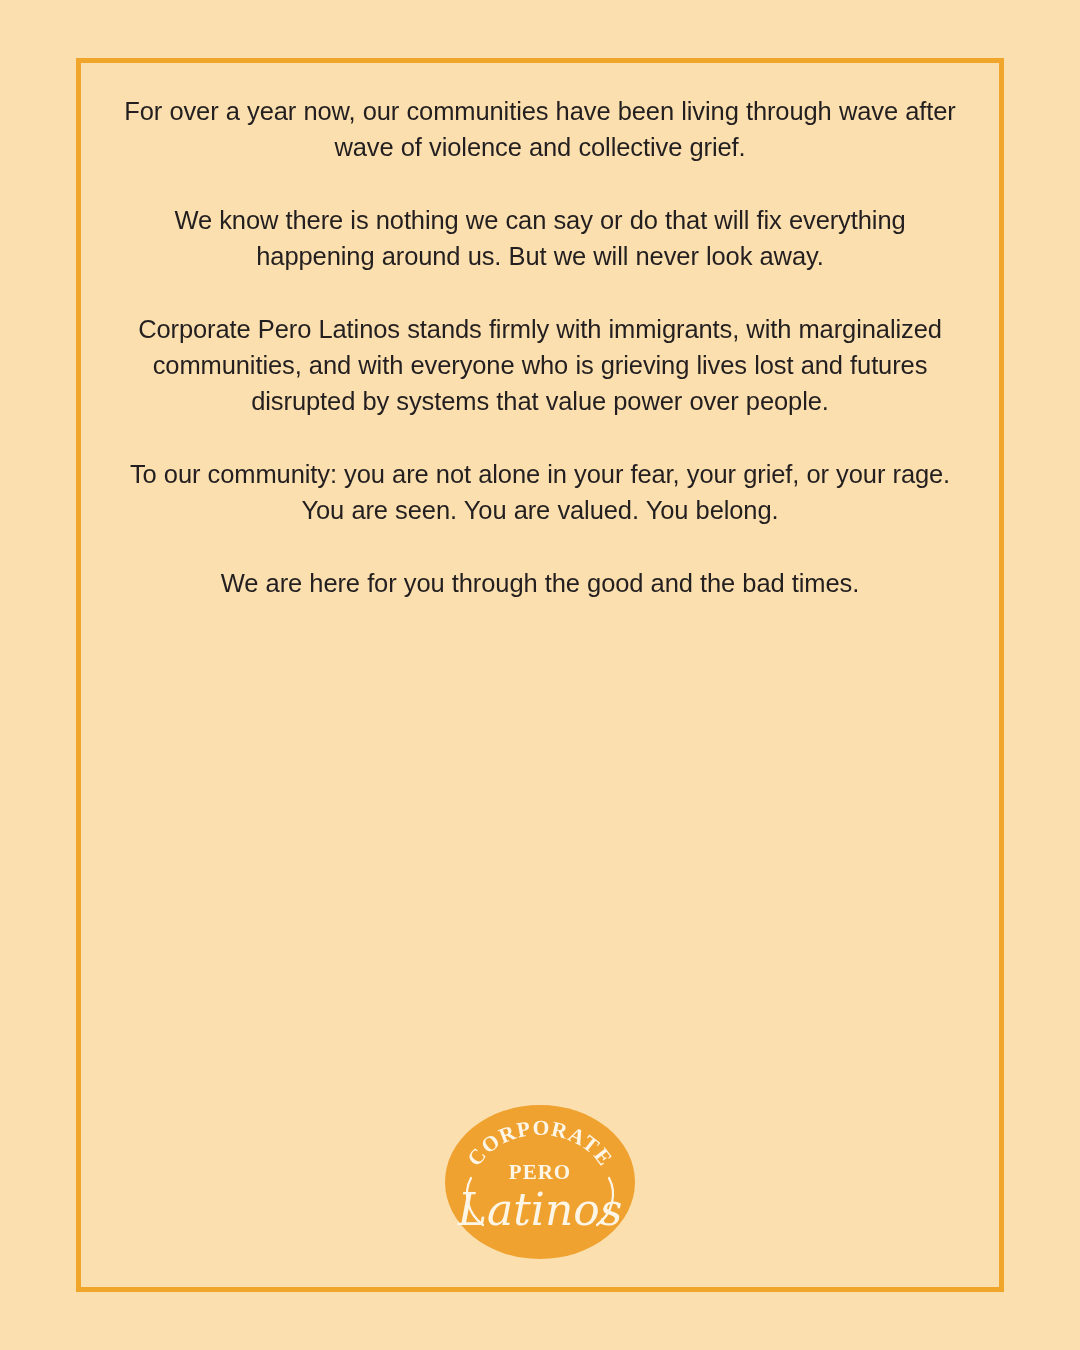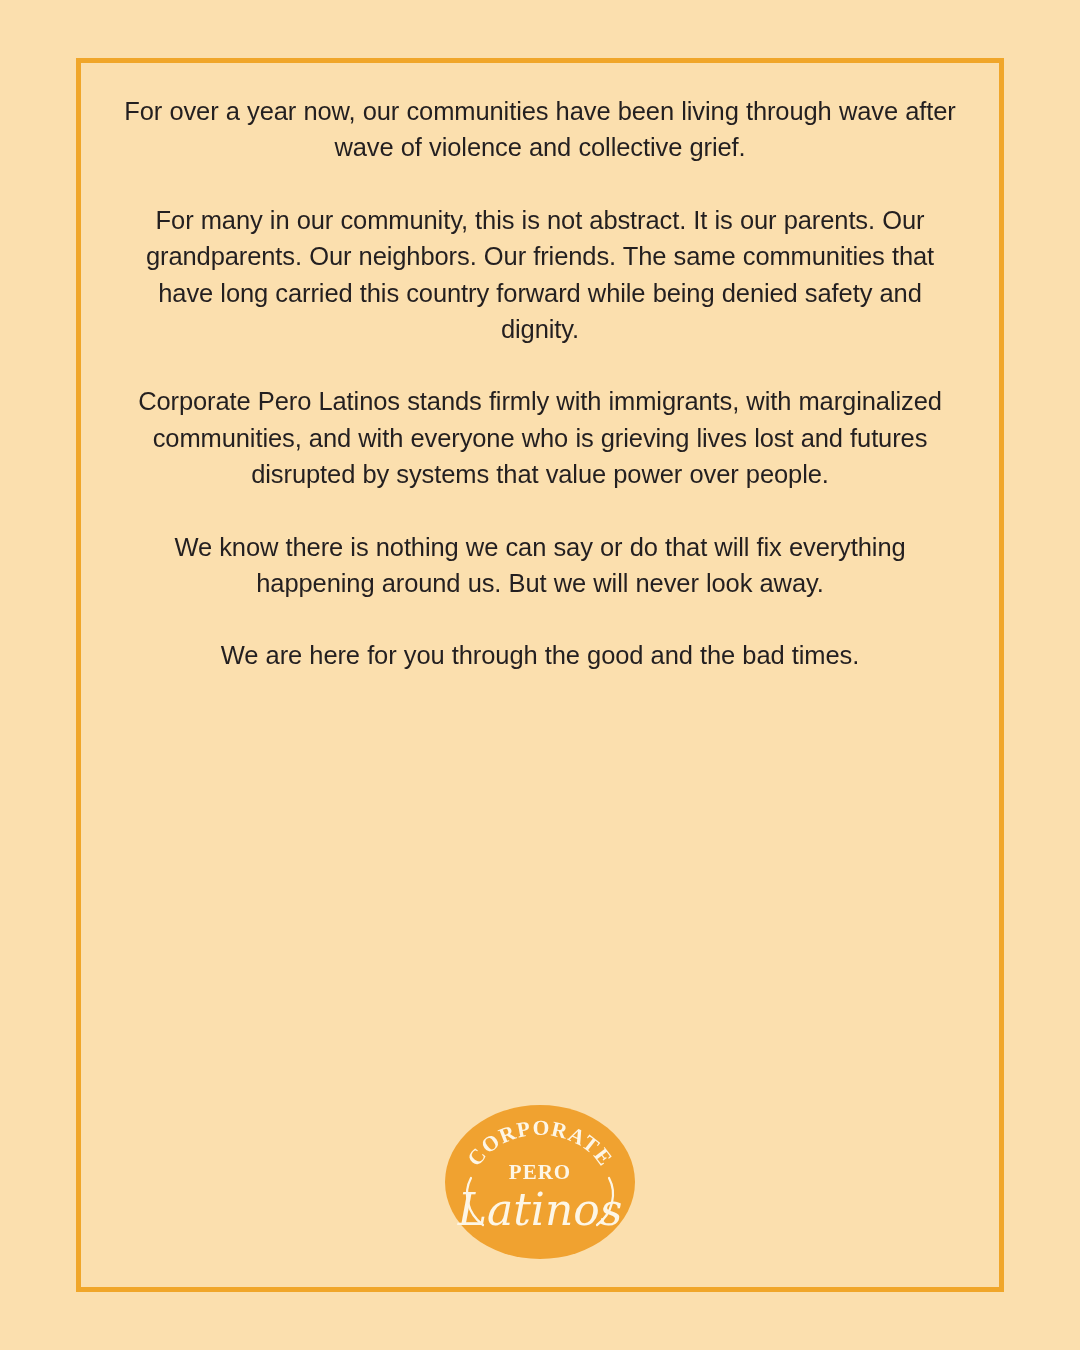--- a/index.html
+++ b/index.html
@@ -83,23 +83,23 @@
     font-style: italic;
     fill: #fdf6e6;
   }
 </style>
 </head>
 <body>
 
 <div id="statement-card">
   <div id="statement-body">
     <p class="statement-paragraph">For over a year now, our communities have been living through wave after wave of violence and collective grief.</p>
-    <p class="statement-paragraph">For many in our community, this is not abstract. It is our parents. Our grandparents. Our neighbors. Our friends. The same communities that have long carried this country forward while being denied safety and dignity.</p>
+    <p class="statement-paragraph">We know there is nothing we can say or do that will fix everything happening around us. But we will never look away.</p>
     <p class="statement-paragraph">Corporate Pero Latinos stands firmly with immigrants, with marginalized communities, and with everyone who is grieving lives lost and futures disrupted by systems that value power over people.</p>
-    <p class="statement-paragraph">We know there is nothing we can say or do that will fix everything happening around us. But we will never look away.</p>
+    <p class="statement-paragraph">To our community: you are not alone in your fear, your grief, or your rage. You are seen. You are valued. You belong.</p>
     <p class="statement-paragraph">We are here for you through the good and the bad times.</p>
   </div>
 
   <div id="brand-logo">
     <svg viewBox="0 0 190 154" xmlns="http://www.w3.org/2000/svg" aria-hidden="true">
       <defs>
         <path id="arcPath" d="M 27 86 A 68 56 0 0 1 163 86" fill="none"></path>
       </defs>
       <ellipse cx="95" cy="77" rx="95" ry="77" fill="#f0a230"></ellipse>
       <text class="logo-arc-text" text-anchor="middle">

